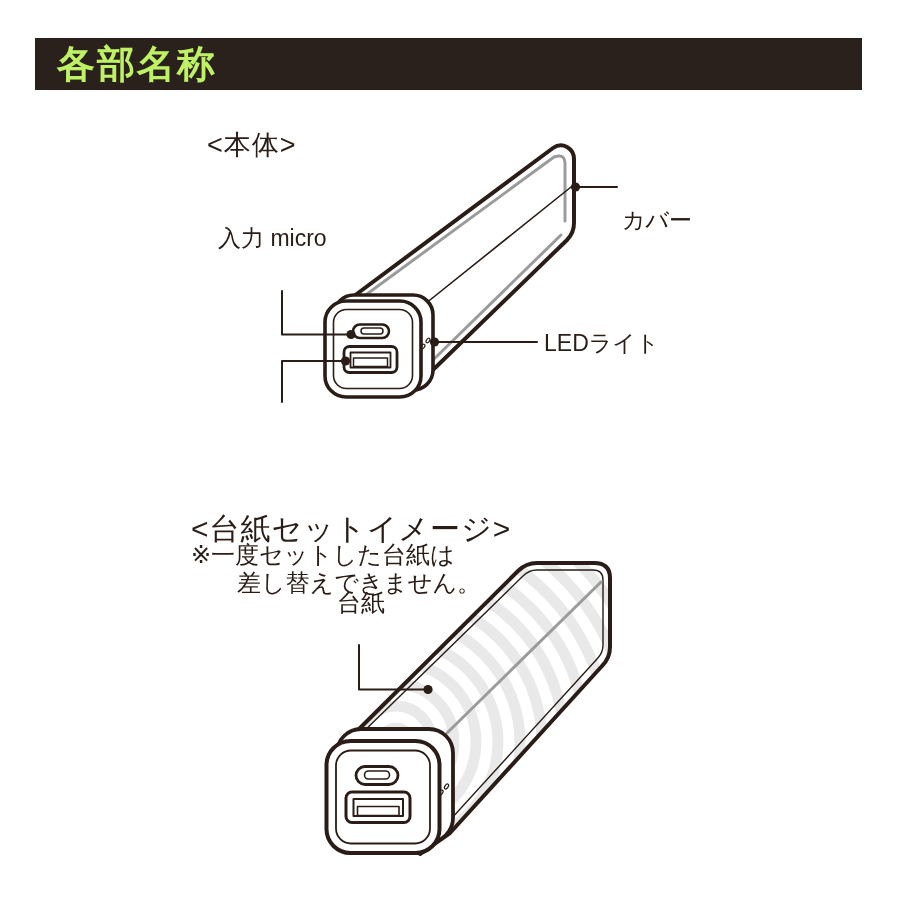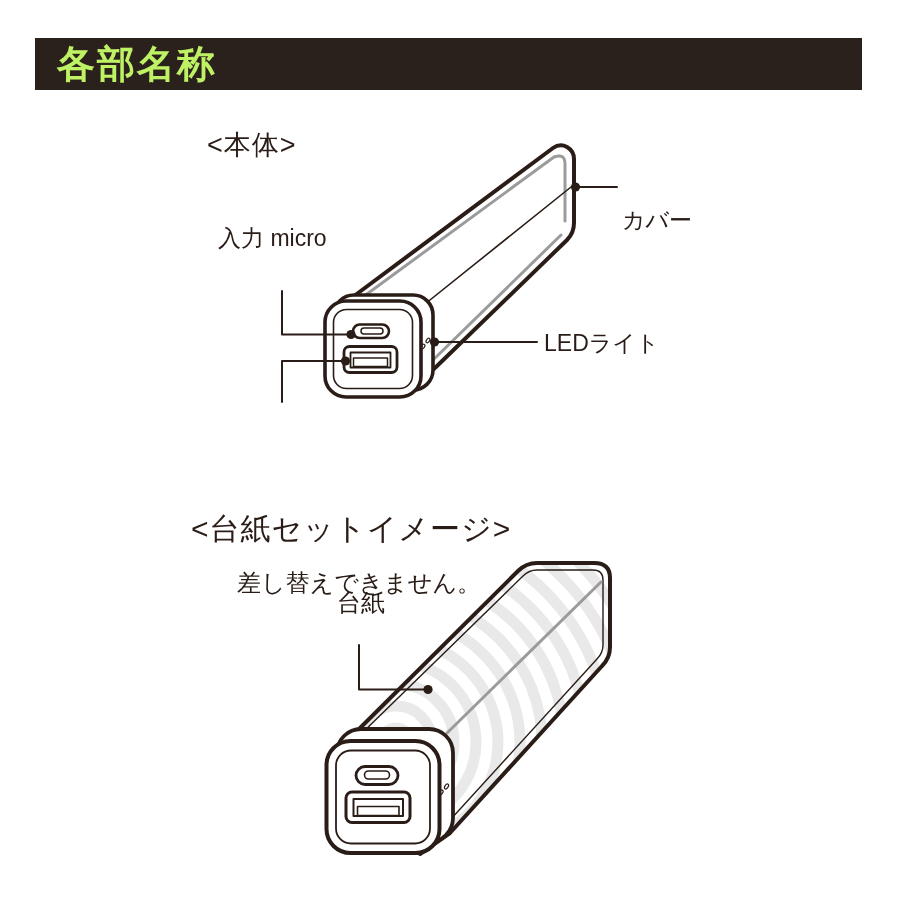--- a/index.html
+++ b/index.html
@@ -145,17 +145,18 @@
 
   <div class="abs lbl" style="left:622px;top:174px;margin-top:32px;">カバー</div>
 
   <div class="abs lbl" style="left:544px;top:329px;">LEDライト</div>
 
   <div class="abs lbl" style="left:212px;top:404px;line-height:29px;">
   </div>
 
   <div class="abs sec-title" style="left:191px;top:509px;font-size:30px;">&lt;台紙セットイメージ&gt;</div>
 
+  <div class="abs note" style="left:191px;top:540px;">※一度セットした台紙は</div>
   <div class="abs note" style="left:237px;top:568px;">差し替えできません。</div>
 
   <div class="abs note" style="left:337px;top:588px;text-align:center;">台紙</div>
 
 </div>
 
 </body></html>

